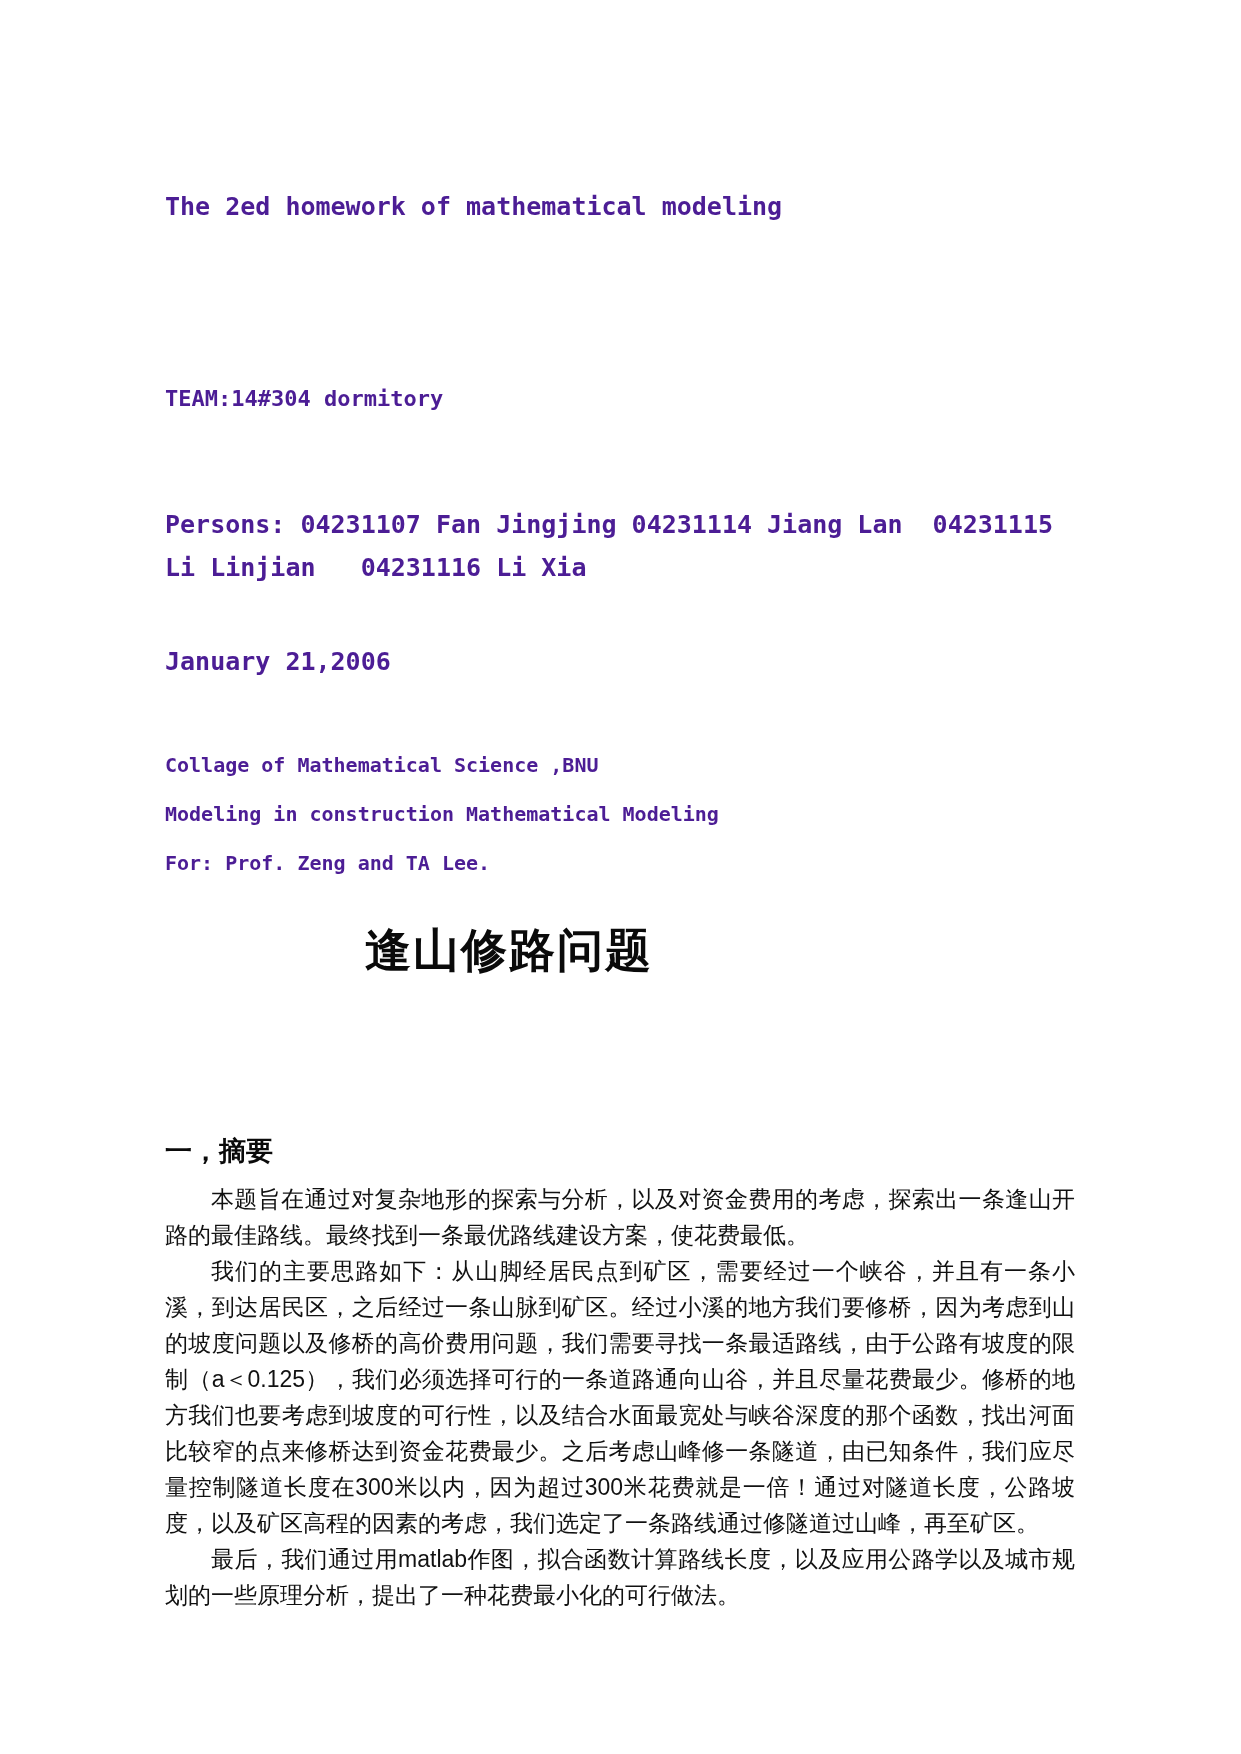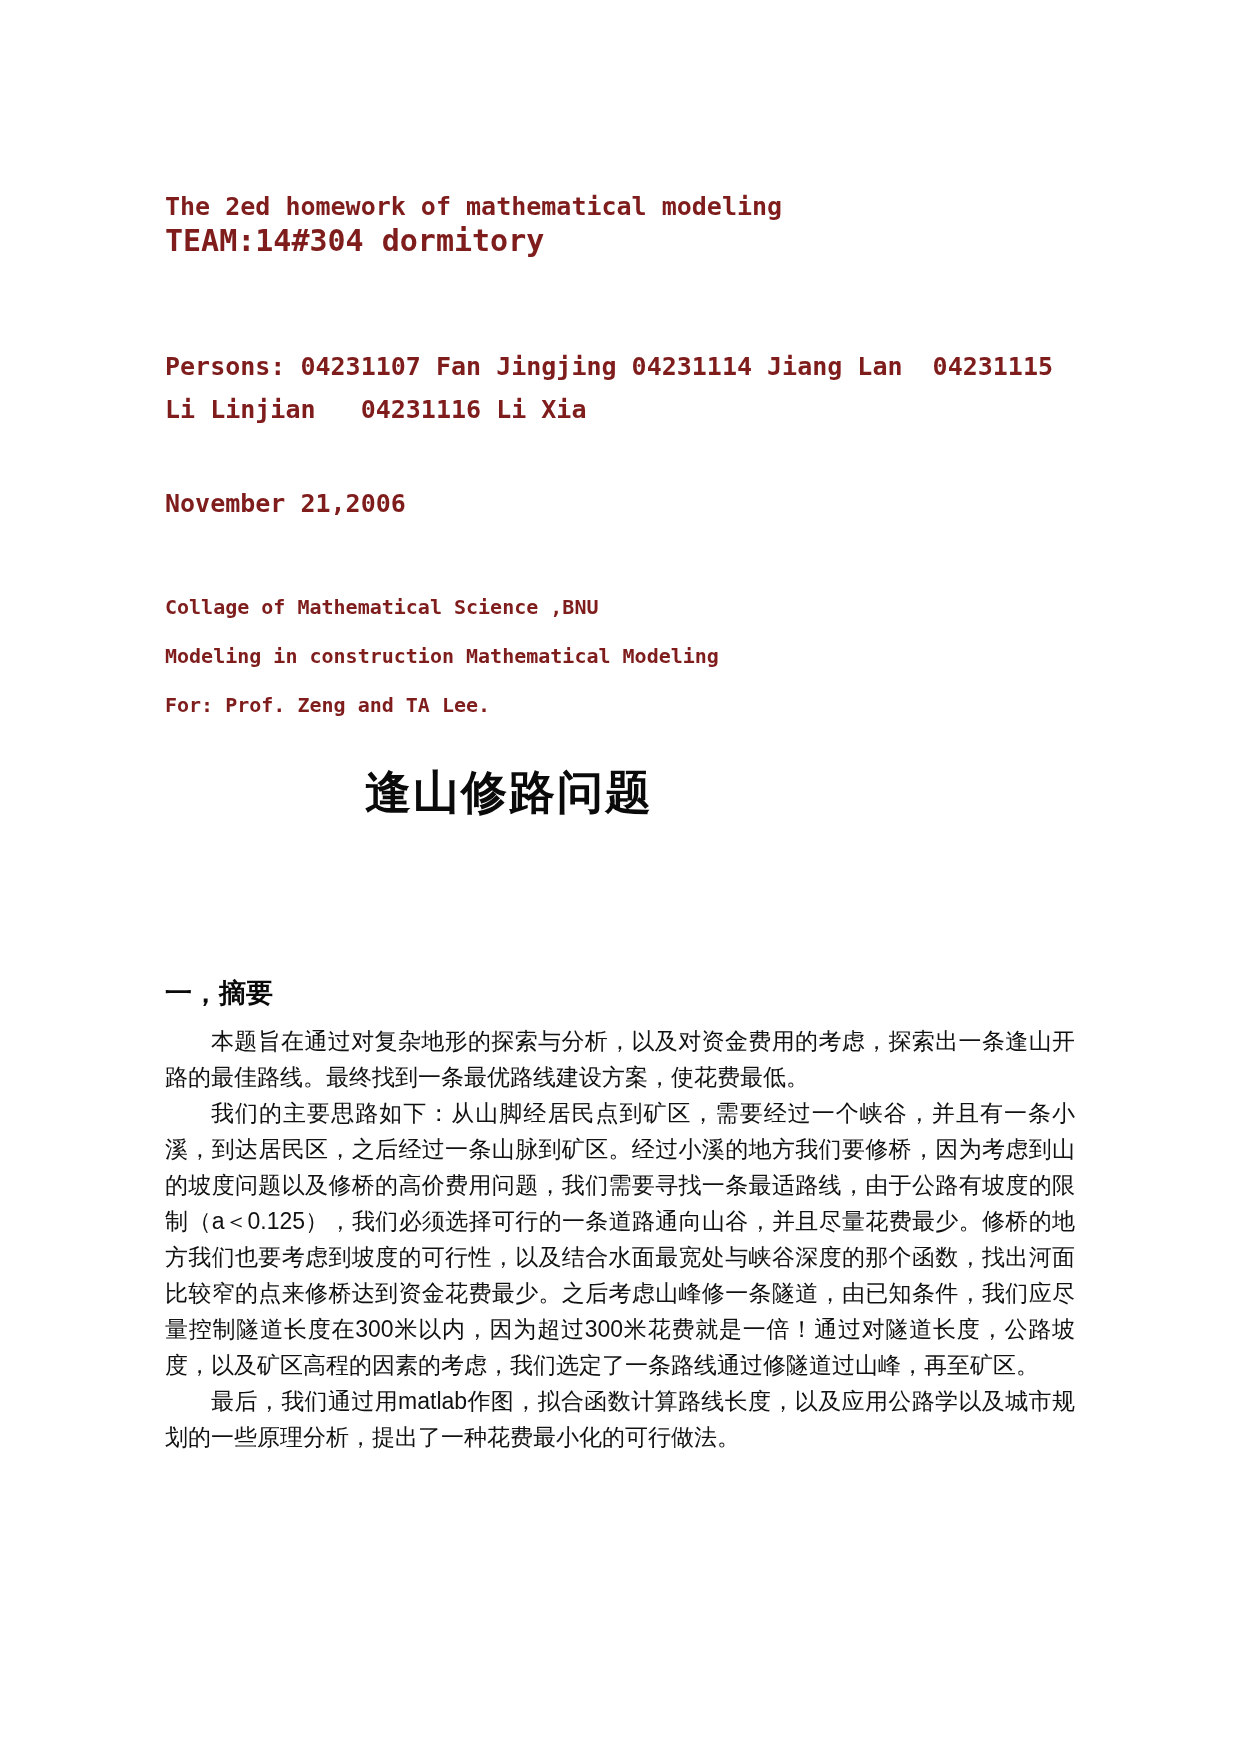--- a/index.html
+++ b/index.html
@@ -14,31 +14,32 @@
     background: #ffffff;
     color: #000000;
     box-sizing: border-box;
     padding: 0 166px 0 165px;
     overflow: hidden;
     font-family: "Liberation Sans", sans-serif;
   }
   .mono {
     font-family: "DejaVu Sans Mono", monospace;
     font-weight: bold;
-    color: #7f1d1d;
+    color: #4c1d95;
     white-space: pre;
   }
   .doc-title {
     margin: 0;
     padding-top: 190px;
     font-size: 25px;
     line-height: 34px;
   }
   .team-line {
-    font-size: 30px;
+    margin-top: 158px;
+    font-size: 22px;
     line-height: 34px;
   }
   .persons-block {
     margin-top: 87px;
     font-size: 25px;
     line-height: 43px;
   }
   .date-line {
     margin-top: 56px;
     font-size: 25px;
@@ -85,21 +86,21 @@
 
   <div class="mono doc-title">The 2ed homework of mathematical modeling</div>
 
   <div class="mono team-line">TEAM:14#304 dormitory</div>
 
   <div class="persons-block">
     <div class="mono">Persons: 04231107 Fan Jingjing 04231114 Jiang Lan  04231115</div>
     <div class="mono">Li Linjian   04231116 Li Xia</div>
   </div>
 
-  <div class="mono date-line">November 21,2006</div>
+  <div class="mono date-line">January 21,2006</div>
 
   <div class="college-group">
     <div class="mono">Collage of Mathematical Science ,BNU</div>
     <div class="mono">Modeling in construction Mathematical Modeling</div>
     <div class="mono">For: Prof. Zeng and TA Lee.</div>
   </div>
 
   <div class="cn-title">逢山修路问题</div>
 
   <div class="abstract-heading">一，摘要</div>

